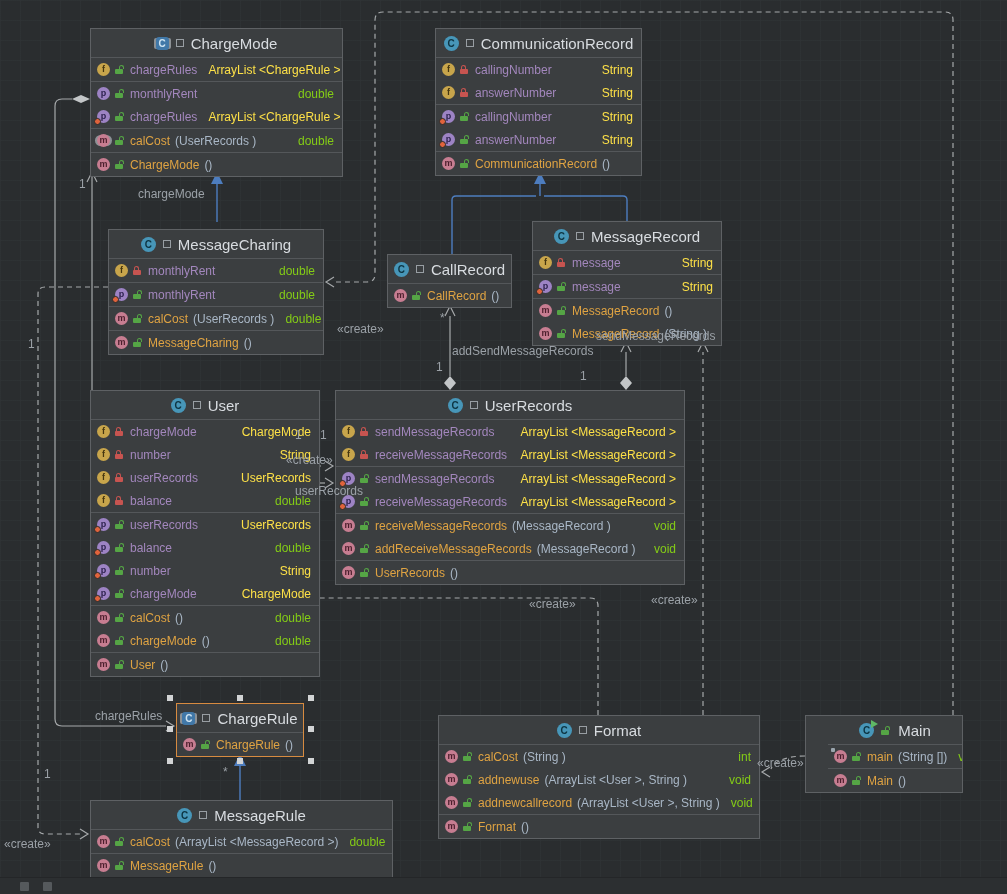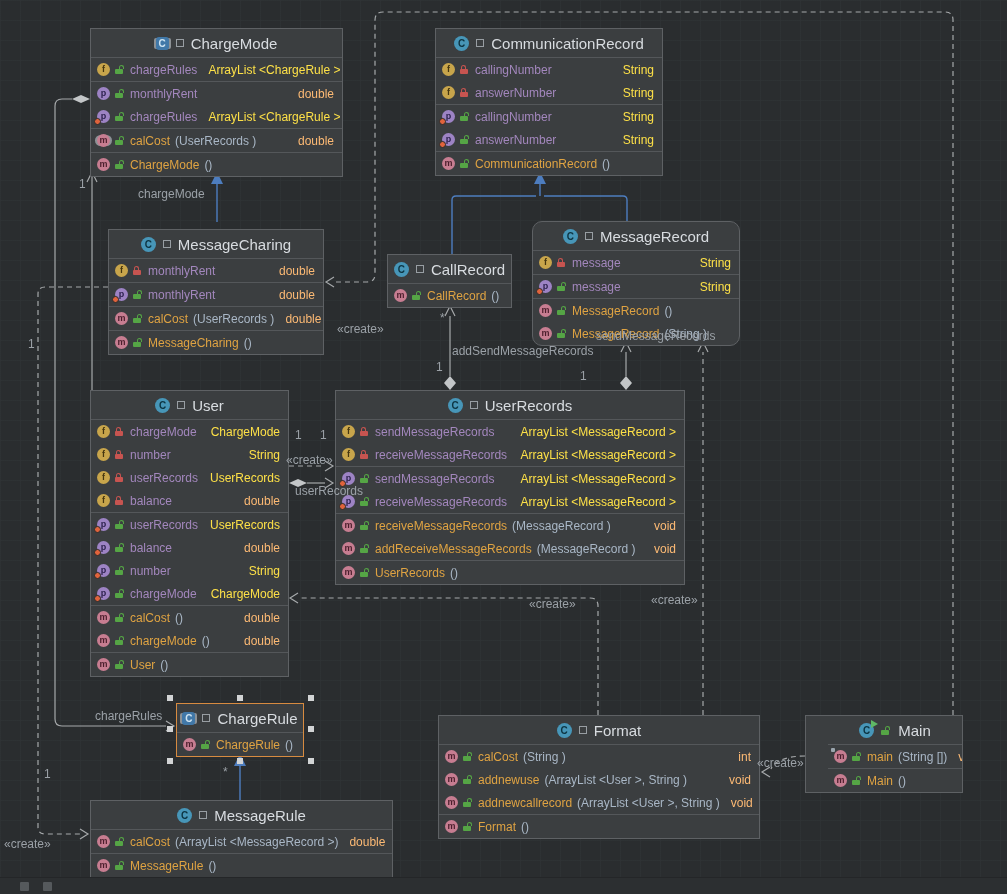--- a/index.html
+++ b/index.html
@@ -22,21 +22,21 @@
     height:28px;display:flex;align-items:center;justify-content:center;gap:7px;
     box-sizing:border-box;
   }
   .uml-title{font-size:15px;color:#d8dce0;white-space:nowrap;}
   .compartment{border-top:1px solid #54575a;}
   .mrow{height:23px;display:flex;align-items:center;gap:5px;padding:0 8px 0 6px;white-space:nowrap;overflow:hidden;}
   .name.field{color:#a387bd;}
   .name.method{color:#dfa342;}
   .params{color:#a9b7c6;}
   .rtype{margin-left:auto;padding-left:6px;flex:none;}
-  .rtype.orange{color:#fdba74;}
+  .rtype.orange{color:#84cc16;}
   .rtype.gray{color:#fde047;}
   
   .micon{width:13px;height:13px;border-radius:50%;flex:none;position:relative;
     display:flex;align-items:center;justify-content:center;
     font-size:9px;font-weight:bold;line-height:1;}
   .micon.f{background:#c8a54b;color:#453610;}
   .micon.f::before{content:'f';}
   .micon.p{background:#9d83c4;color:#2e2350;}
   .micon.p::before{content:'p';}
   .micon.m{background:#c77d91;color:#4b1e2c;}
@@ -168,21 +168,21 @@
             <span class="micon m"></span>
             <span class="lock green">
               <span class="shackle"></span>
               <span class="body"></span>
             </span>
             <span class="name method">ChargeMode</span>
             <span class="params">()</span>
           </div>
         </div>
       </div>
-      <div class="uml-class" style="left: 435px; top: 28px; width: 228px;">
+      <div class="uml-class" style="left: 435px; top: 28px; width: 207px;">
         <div class="uml-header">
           <span class="cicon"></span>
           <span class="badge-square"></span>
           <span class="uml-title">CommunicationRecord</span>
         </div>
         <div class="compartment">
           <div class="mrow">
             <span class="micon f"></span>
             <span class="lock red">
               <span class="shackle"></span>
@@ -302,21 +302,21 @@
             <span class="micon m"></span>
             <span class="lock green">
               <span class="shackle"></span>
               <span class="body"></span>
             </span>
             <span class="name method">CallRecord</span>
             <span class="params">()</span>
           </div>
         </div>
       </div>
-      <div class="uml-class" style="left: 532px; top: 221px; width: 208px; border-radius: 10px;">
+      <div class="uml-class" style="left: 532px; top: 221px; width: 190px;">
         <div class="uml-header">
           <span class="cicon"></span>
           <span class="badge-square"></span>
           <span class="uml-title">MessageRecord</span>
         </div>
         <div class="compartment">
           <div class="mrow">
             <span class="micon f"></span>
             <span class="lock red">
               <span class="shackle"></span>
@@ -353,21 +353,21 @@
             <span class="micon m"></span>
             <span class="lock green">
               <span class="shackle"></span>
               <span class="body"></span>
             </span>
             <span class="name method">MessageRecord</span>
             <span class="params">(String )</span>
           </div>
         </div>
       </div>
-      <div class="uml-class" style="left: 90px; top: 390px; width: 199px;">
+      <div class="uml-class" style="left: 90px; top: 390px; width: 230px;">
         <div class="uml-header">
           <span class="cicon"></span>
           <span class="badge-square"></span>
           <span class="uml-title">User</span>
         </div>
         <div class="compartment">
           <div class="mrow">
             <span class="micon f"></span>
             <span class="lock red">
               <span class="shackle"></span>

